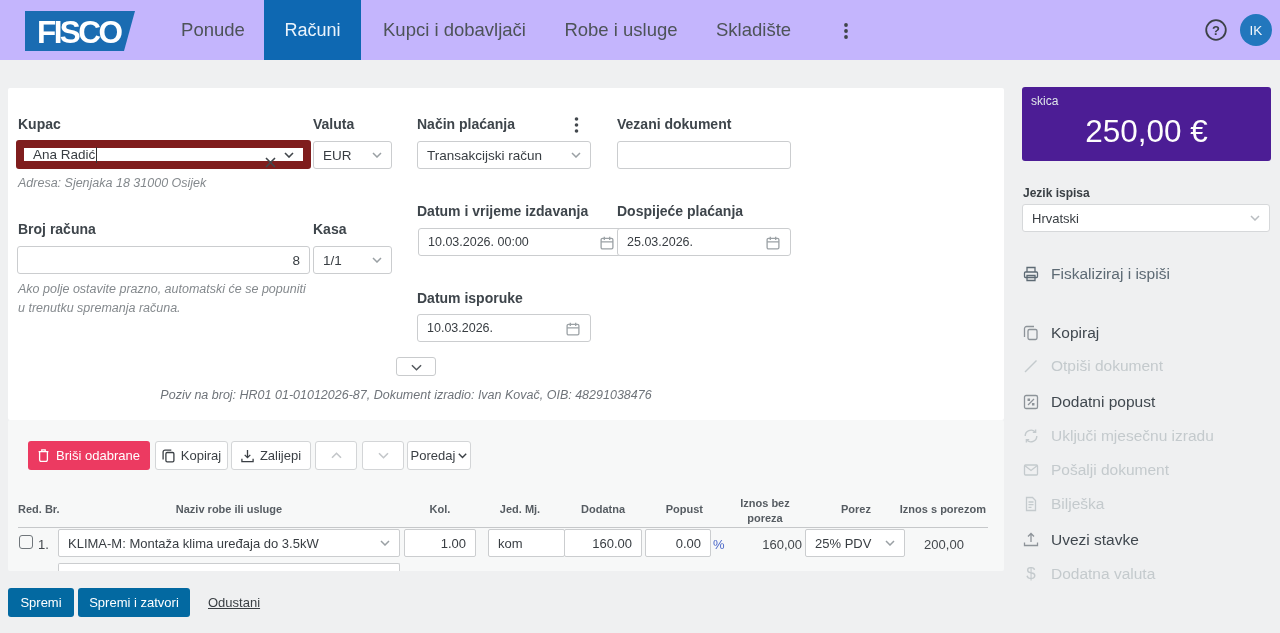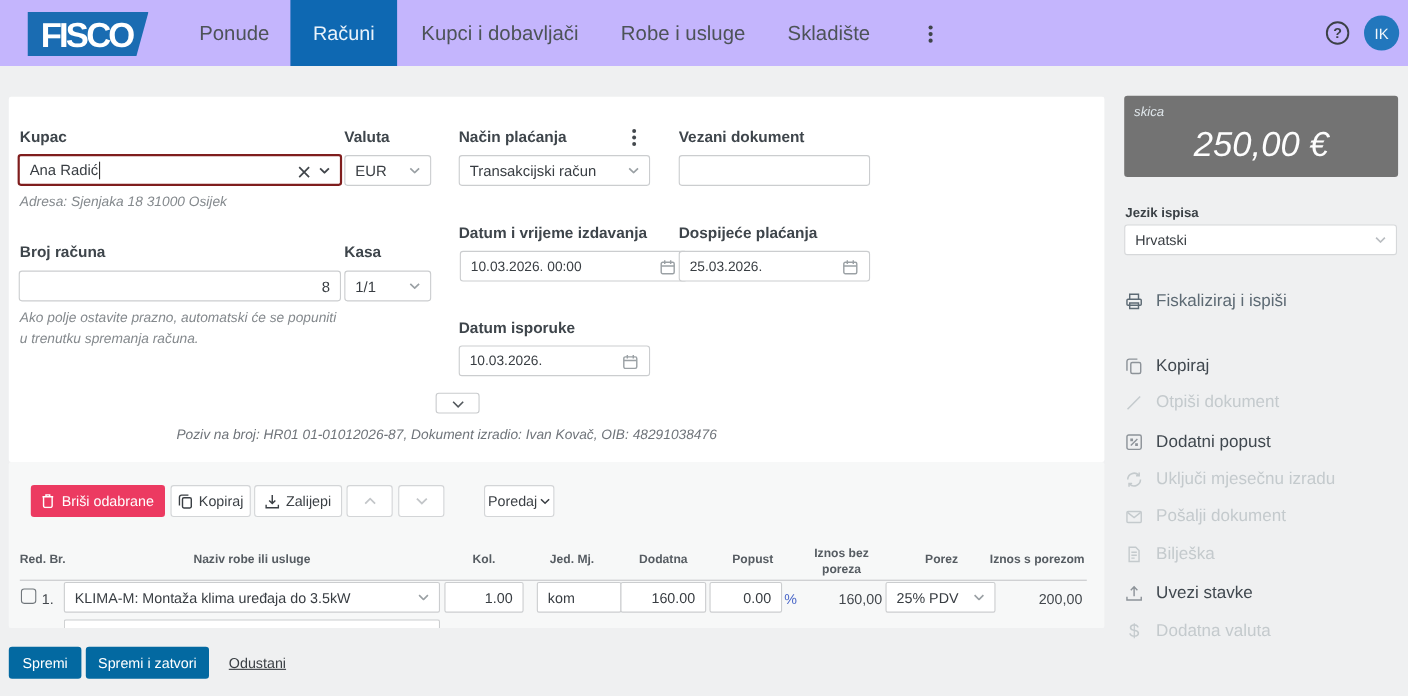--- a/index.html
+++ b/index.html
@@ -48,21 +48,21 @@
   <svg class="abs" style="left:1205px;top:19px;" width="22" height="22" viewBox="0 0 22 22">
       <circle cx="11" cy="11" r="9.8" fill="none" stroke="#3c4146" stroke-width="1.8"></circle>
       <text x="11" y="15.6" text-anchor="middle" font-size="13" font-weight="700" fill="#3c4146" font-family="Liberation Sans, sans-serif">?</text>
     </svg>
   <div class="abs" style="left:1240px;top:14px;width:32px;height:32px;border-radius:50%;background:#2277bd;color:#f2f7fb;font-size:13.5px;display:flex;align-items:center;justify-content:center;">IK</div>
 </div>
 
 <div class="abs" style="left:8px;top:88px;width:996px;height:332px;background:#fff;border-radius:2px;"></div>
 
 <div class="lbl" style="left:18px;top:116px;">Kupac</div>
-<div class="inp" style="left:16px;top:140px;width:295px;height:29px;border:2px solid #7f1d1d;">Ana Radić<span style="display:inline-block;width:1px;height:16px;background:#333;margin-left:1px;"></span>
+<div class="inp" style="left:16px;top:140px;width:295px;height:29px;border:8px solid #7f1d1d;">Ana Radić<span style="display:inline-block;width:1px;height:16px;background:#333;margin-left:1px;"></span>
   <svg class="abs" style="right:27px;top:9px;" width="11" height="11" viewBox="0 0 11 11">
       <path d="M1 1L10 10M10 1L1 10" stroke="#41464b" stroke-width="1.6" fill="none"></path>
     </svg>
   <svg class="chev" width="10" height="6" viewBox="0 0 10 6">
       <path d="M1 1l4 4 4-4" stroke="#41464b" stroke-width="1.6" fill="none"></path>
     </svg>
 </div>
 <div class="ital" style="left:18px;top:176px;">Adresa: Sjenjaka 18 31000 Osijek</div>
 
 <div class="lbl" style="left:313px;top:116px;">Valuta</div>
@@ -168,21 +168,21 @@
 <div class="tbtn" style="left:315px;top:441px;width:42px;">
   <svg width="11" height="7" viewBox="0 0 11 7">
       <path d="M1 5.8l4.5-4.5 4.5 4.5" stroke="#c3c6c9" stroke-width="1.6" fill="none"></path>
     </svg>
 </div>
 <div class="tbtn" style="left:362px;top:441px;width:42px;">
   <svg width="11" height="7" viewBox="0 0 11 7">
       <path d="M1 1.2l4.5 4.5 4.5-4.5" stroke="#c3c6c9" stroke-width="1.6" fill="none"></path>
     </svg>
 </div>
-<div class="tbtn" style="left:407px;top:441px;width:64px;gap:3px;margin-left:33px;">Poredaj
+<div class="tbtn" style="left:407px;top:441px;width:64px;gap:3px;">Poredaj
   <svg width="9" height="6" viewBox="0 0 9 6">
       <path d="M0.8 0.8l3.7 3.7 3.7-3.7" stroke="#3a3f44" stroke-width="1.4" fill="none"></path>
     </svg>
 </div>
 
 <div class="abs" style="left:18px;top:496px;width:972px;font-size:11px;font-weight:700;color:#565c62;">
   <span class="abs" style="left:0;top:7px;">Red. Br.</span>
   <span class="abs" style="left:40px;top:7px;width:342px;text-align:center;">Naziv robe ili usluge</span>
   <span class="abs" style="left:386px;top:7px;width:72px;text-align:center;">Kol.</span>
   <span class="abs" style="left:466px;top:7px;width:72px;text-align:center;">Jed. Mj.</span>
@@ -205,28 +205,28 @@
 <div class="inp" style="left:488px;top:529px;width:77px;border-radius:2px;font-size:13px;">kom</div>
 <div class="inp" style="left:564px;top:529px;width:78px;justify-content:flex-end;border-radius:2px;font-size:13px;">160.00</div>
 <div class="inp" style="left:645px;top:529px;width:66px;justify-content:flex-end;border-radius:2px;font-size:13px;">0.00</div>
 <div class="abs" style="left:713px;top:537px;font-size:13px;color:#4a67c8;">%</div>
 <div class="abs" style="left:722px;top:537px;width:80px;text-align:right;font-size:13px;color:#43484d;">160,00</div>
 <div class="inp" style="left:805px;top:529px;width:100px;border-radius:2px;font-size:13px;">25% PDV
   <svg class="chev" width="10" height="6" viewBox="0 0 10 6">
       <path d="M1 1l4 4 4-4" stroke="#9aa0a4" stroke-width="1.5" fill="none"></path>
     </svg>
 </div>
-<div class="abs" style="left:904px;top:537px;width:80px;text-align:right;font-size:13px;color:#43484d;">200,00</div>
+<div class="abs" style="left:904px;top:537px;width:80px;text-align:center;font-size:13px;color:#43484d;">200,00</div>
 <div class="abs" style="left:58px;top:563px;width:342px;height:8px;background:#fff;border:1px solid #cbcdcf;border-bottom:none;border-radius:2px 2px 0 0;"></div>
 
 <div class="btn-blue" style="left:8px;top:588px;width:66px;height:29px;">Spremi</div>
 <div class="btn-blue" style="left:78px;top:588px;width:112px;height:29px;">Spremi i zatvori</div>
 <div class="abs" style="left:208px;top:588px;height:29px;line-height:29px;font-size:13px;color:#3a3f44;text-decoration:underline;">Odustani</div>
 
-<div class="abs" style="left:1022px;top:87px;width:249px;height:74px;background:#737373;border-radius:3px;color:#fff;font-style:italic;">
+<div class="abs" style="left:1022px;top:87px;width:249px;height:74px;background:#4c1d95;border-radius:3px;color:#fff;">
   <div class="abs" style="left:9px;top:7px;font-size:12px;color:#dfe6ea;">skica</div>
   <div class="abs" style="left:0;top:26px;width:249px;text-align:center;font-size:31.5px;color:#fdfdfd;">250,00&nbsp;€</div>
 </div>
 <div class="abs" style="left:1023px;top:186px;font-size:12px;font-weight:700;color:#3a4045;">Jezik ispisa</div>
 <div class="inp" style="left:1022px;top:204px;width:248px;font-size:13px;border-color:#d6d8da;">Hrvatski
   <svg class="chev" width="10" height="6" viewBox="0 0 10 6">
       <path d="M1 1l4 4 4-4" stroke="#b9bdc1" stroke-width="1.5" fill="none"></path>
     </svg>
 </div>
 

